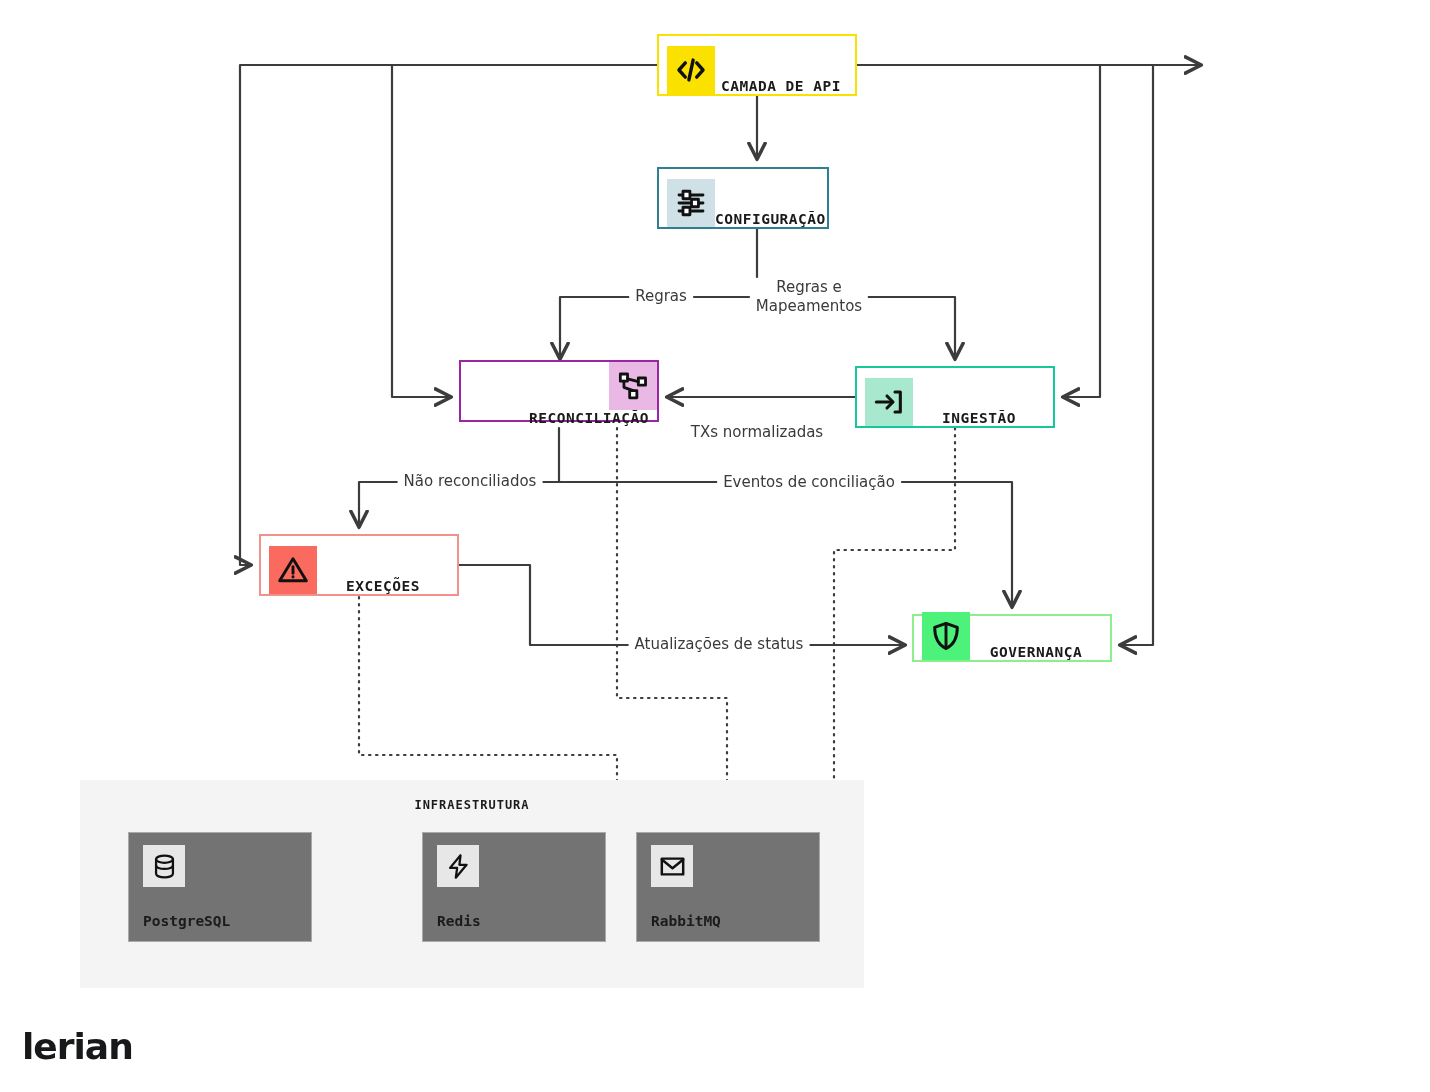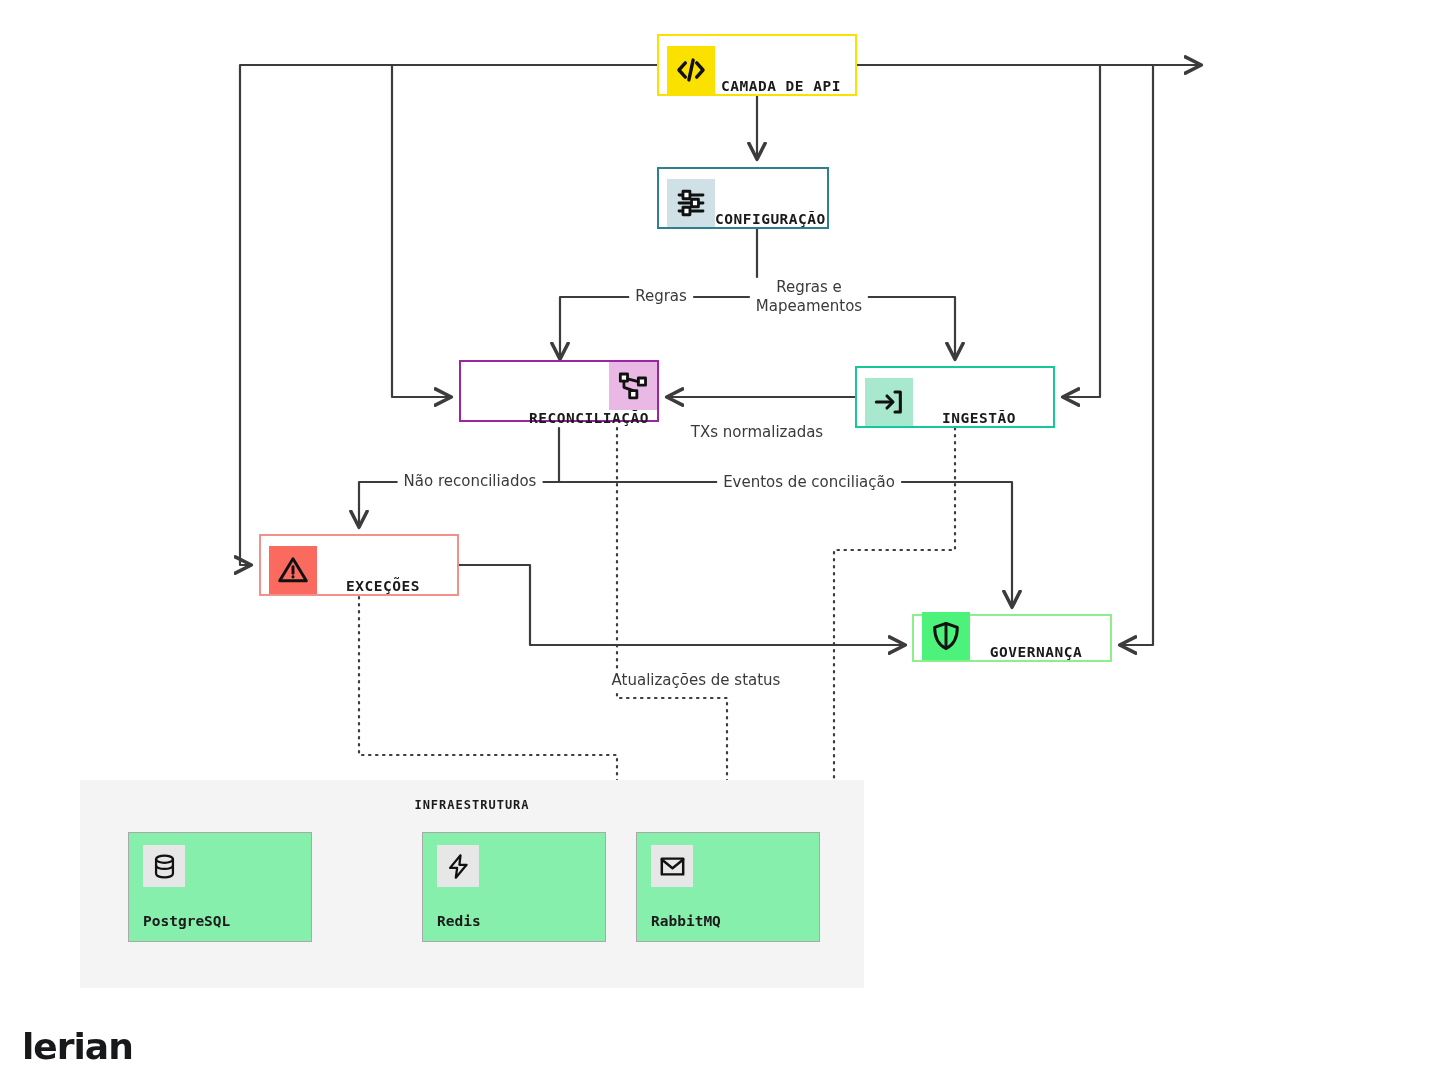--- a/index.html
+++ b/index.html
@@ -22,21 +22,21 @@
   
   .elabel{position:absolute;font-size:15px;color:#3a3a3a;background:#ffffff;
           padding:0 6px;white-space:nowrap;line-height:1.28;text-align:center;
           transform:translate(-50%,-50%);}
 
   
   #infra{position:absolute;left:80px;top:780px;width:784px;height:208px;background:#f4f4f4;}
   #infra .title{position:absolute;top:18px;left:0;width:100%;text-align:center;
         font-family:"DejaVu Sans Mono","Liberation Mono",monospace;
         font-size:12px;font-weight:700;letter-spacing:1px;color:#1b1b1b;}
-  .icard{position:absolute;top:52px;width:184px;height:110px;background:#86efac;
+  .icard{position:absolute;top:52px;width:184px;height:110px;background:#737373;
          border:1px solid #a9a9a9;box-sizing:border-box;text-decoration:underline;}
   .icard .ibox{position:absolute;left:14px;top:12px;width:42px;height:42px;background:#e7e7e7;
          display:flex;align-items:center;justify-content:center;}
   .icard .nm{position:absolute;left:14px;bottom:12px;
          font-family:"DejaVu Sans Mono","Liberation Mono",monospace;
          font-size:14.5px;font-weight:700;color:#1b1b1b;}
 
   #logo{position:absolute;left:22px;top:1026px;font-size:36px;font-weight:700;
         color:#18191b;letter-spacing:-1px;font-family:"DejaVu Sans","Liberation Sans",sans-serif;}
 </style>
@@ -157,21 +157,21 @@
     </span>
     <span class="lbl">GOVERNANÇA</span>
   </div>
 
   <div class="elabel" style="left:661px;top:297px;">Regras</div>
   <div class="elabel" style="left:809px;top:297px;white-space:pre-line;text-align:center;">Regras e
 Mapeamentos</div>
   <div class="elabel" style="left:757px;top:397px;margin-top:36px;">TXs normalizadas</div>
   <div class="elabel" style="left:470px;top:482px;">Não reconciliados</div>
   <div class="elabel" style="left:809px;top:483px;">Eventos de conciliação</div>
-  <div class="elabel" style="left:696px;top:645px;margin-top:36px;">Atualizações de status</div>
+  <div class="elabel" style="left:719px;top:645px;">Atualizações de status</div>
 
   <div id="infra">
     <div class="title">INFRAESTRUTURA</div>
 
     <div class="icard" style="left:48px;">
       <span class="ibox">
         <svg width="27" height="27" viewBox="0 0 24 24" fill="none" stroke="#111" stroke-width="2" stroke-linecap="round" stroke-linejoin="round">
           <ellipse cx="12" cy="5.5" rx="7.5" ry="3.2"></ellipse>
           <path d="M4.5,5.5 L4.5,18.5 C4.5,20.3 7.9,21.7 12,21.7 C16.1,21.7 19.5,20.3 19.5,18.5 L19.5,5.5"></path>
           <path d="M4.5,11 C4.5,12.8 7.9,14.2 12,14.2 C16.1,14.2 19.5,12.8 19.5,11"></path>

